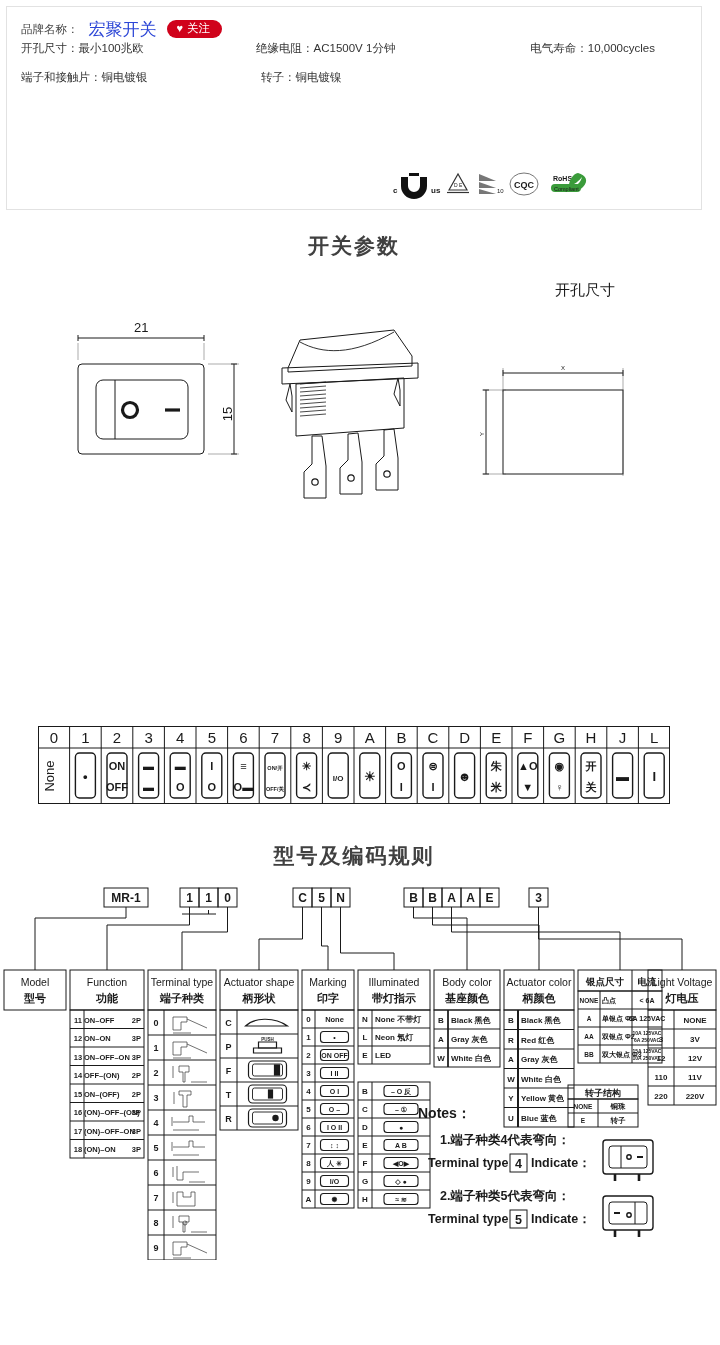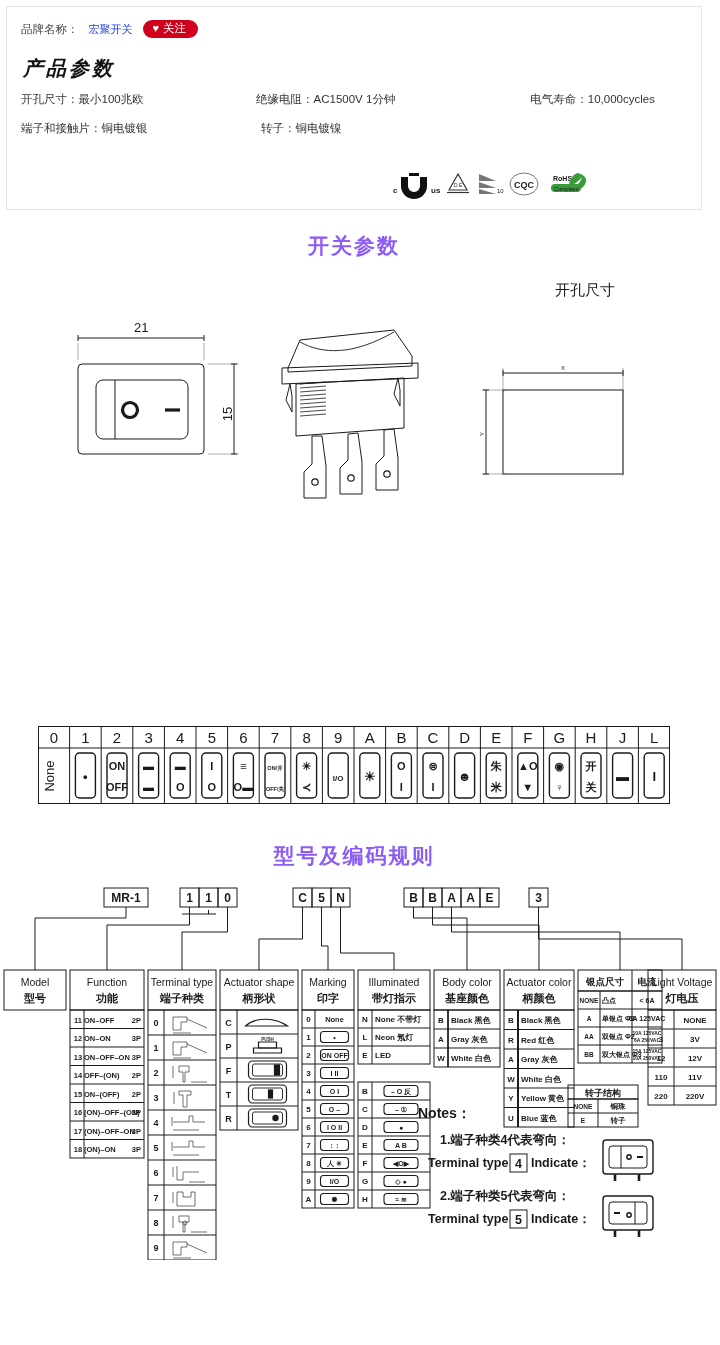--- a/index.html
+++ b/index.html
@@ -17,42 +17,42 @@
   .spec-panel {
     border: 1px solid #e2e2e2;
     margin: 6px 6px 0 6px;
     padding: 10px 14px 14px 14px;
     background: #fff;
     height: 204px;
     position: relative;
   }
   .brand-row { display: flex; align-items: center; gap: 10px; height: 24px; }
   .brand-label { font-size: 11.5px; color: #444; }
-  .brand-name { font-size: 11px; color: #2b45d6; }
+  .brand-name { font-size: 17px; color: #2b45d6; }
   .follow-btn {
     background: #d0021b; color: #fff; border-radius: 11px;
     font-size: 11.5px; padding: 3px 12px 4px 10px; display: inline-flex;
     align-items: center; gap: 4px; cursor: pointer; line-height: 1;
   }
   .heart { font-size: 11px; }
   .sec-title-cursive {
     font-family: "DejaVu Serif", serif;
     font-style: italic; font-weight: 700;
     font-size: 20px; letter-spacing: 3px;
     color: #111; margin: 14px 0 10px 2px;
   }
   .spec-grid { position: relative; }
   .spec-line { display: flex; margin-bottom: 13.5px; font-size: 11.5px; color: #333; }
   .c1 { width: 240px; }
   .c2 { width: 280px; }
   .c3 { width: 160px; }
 
   
   .big-title {
-    text-align: center; font-size: 21px; font-weight: 700; color: #8b5cf6;
+    text-align: center; font-size: 21px; font-weight: 700; color: #404040;
     letter-spacing: 2px; font-family: "DejaVu Sans", sans-serif;
   }
 
   
   .draw-wrap { position: relative; width: 720px; }
   .draw-wrap svg { display: block; }
   text { font-family: "Liberation Sans", sans-serif; fill: #1a1a1a; }
 
   
   .symbol-strip { margin: 6px auto 0 auto; width: 632px; }
@@ -68,21 +68,20 @@
   <div class="spec-panel">
     <div class="brand-row">
       <span class="brand-label">品牌名称：</span>
       <span class="brand-name">宏聚开关</span>
       <span class="follow-btn">
         <span class="heart">♥</span>
         <span>关注</span>
       </span>
     </div>
 
-    <div class="sec-title-cursive">产品参数</div>
 
     <div class="spec-grid">
       <div class="spec-line">
         <span class="c1">开孔尺寸：最小100兆欧</span>
         <span class="c2">绝缘电阻：AC1500V 1分钟</span>
         <span class="c3">电气寿命：10,000cycles</span>
       </div>
       <div class="spec-line" style="margin-bottom:0">
         <span class="c1">端子和接触片：铜电镀银</span>
         <span class="c2">转子：铜电镀镍</span>

